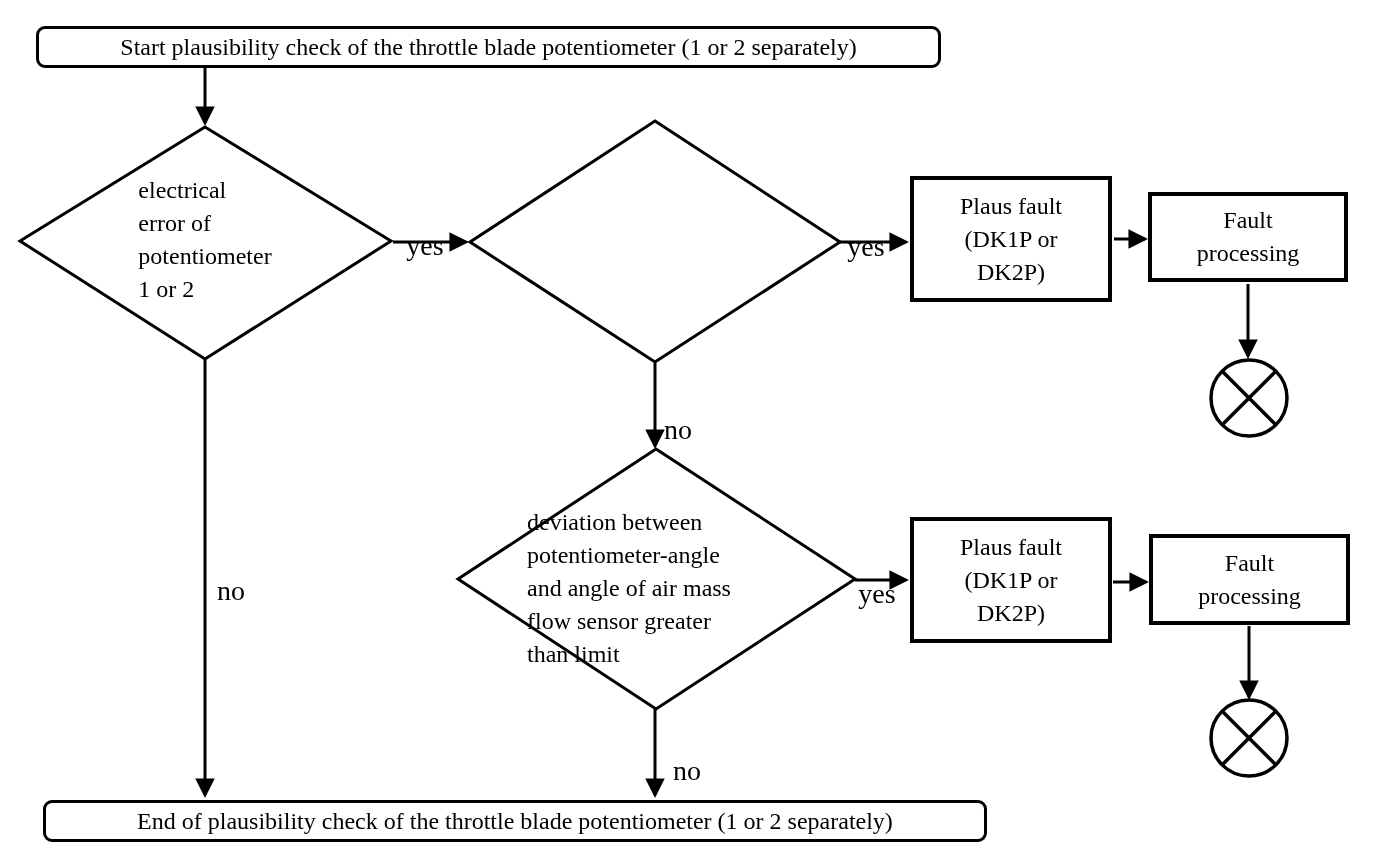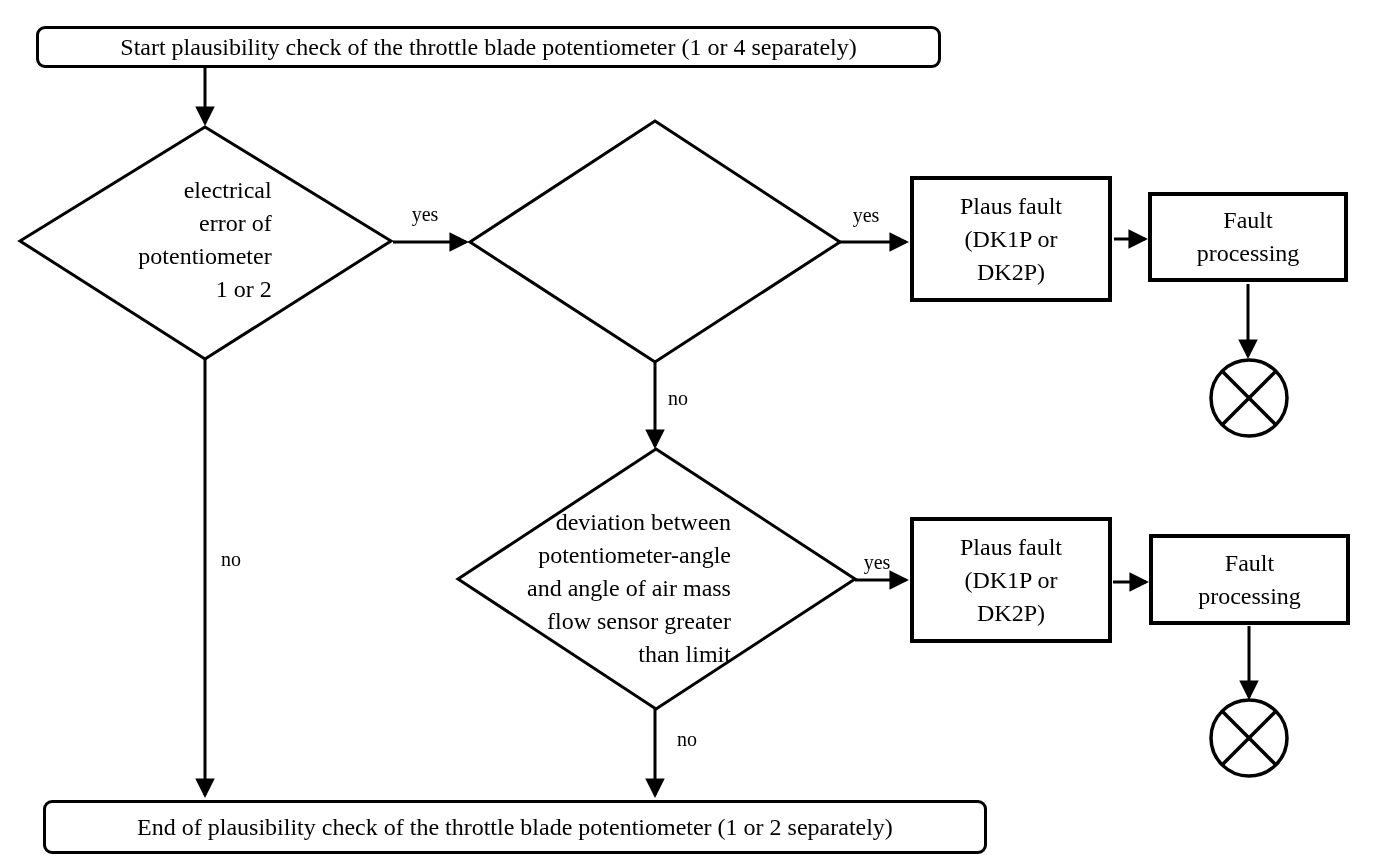--- a/index.html
+++ b/index.html
@@ -24,30 +24,31 @@
     text-align: center;
     font-size: 24px;
     line-height: 33px;
     white-space: pre-line;
   }
   .rounded { border-radius: 9px; }
   .thick { border-width: 4px; }
   .dlabel {
     position: absolute;
     transform: translate(-50%, -50%);
-    text-align: right;
+    text-align: left;
     font-size: 24px;
     line-height: 33px;
     white-space: pre-line;
   }
   .edge-label {
     position: absolute;
     transform: translate(-50%, -50%);
-    font-size: 20px;
+    font-size: 28px;
     line-height: 1;
+    margin-top: 32px;
   }
 </style>
 </head>
 <body>
 
 <div class="canvas">
 
   <svg class="layer" width="1392" height="868" viewBox="0 0 1392 868">
     <defs>
       <marker id="ah" viewBox="0 0 10 10" refX="8.5" refY="5" markerWidth="7" markerHeight="6.5" orient="auto-start-reverse">
@@ -80,23 +81,23 @@
       <line x1="1222" y1="371" x2="1276" y2="425"></line>
       <line x1="1276" y1="371" x2="1222" y2="425"></line>
     </g>
     <g stroke="#000000" stroke-width="3.5" fill="#ffffff">
       <circle cx="1249" cy="738" r="38"></circle>
       <line x1="1222" y1="711" x2="1276" y2="765"></line>
       <line x1="1276" y1="711" x2="1222" y2="765"></line>
     </g>
   </svg>
 
-  <div class="node rounded" style="left:36px; top:26px; width:905px; height:42px;">Start plausibility check of the throttle blade potentiometer (1 or 4 separately)</div>
+  <div class="node rounded" style="left:36px; top:26px; width:905px; height:42px;">Start plausibility check of the throttle blade potentiometer (1 or 2 separately)</div>
 
-  <div class="node rounded" style="left:43px; top:800px; width:944px; height:54px;">End of plausibility check of the throttle blade potentiometer (1 or 2 separately)</div>
+  <div class="node rounded" style="left:43px; top:800px; width:944px; height:42px;">End of plausibility check of the throttle blade potentiometer (1 or 2 separately)</div>
 
   <div class="node thick" style="left:910px; top:176px; width:202px; height:126px;">Plaus fault
 (DK1P or
 DK2P)</div>
 
   <div class="node thick" style="left:1148px; top:192px; width:200px; height:90px;">Fault
 processing</div>
 
   <div class="node thick" style="left:910px; top:517px; width:202px; height:126px;">Plaus fault
 (DK1P or

